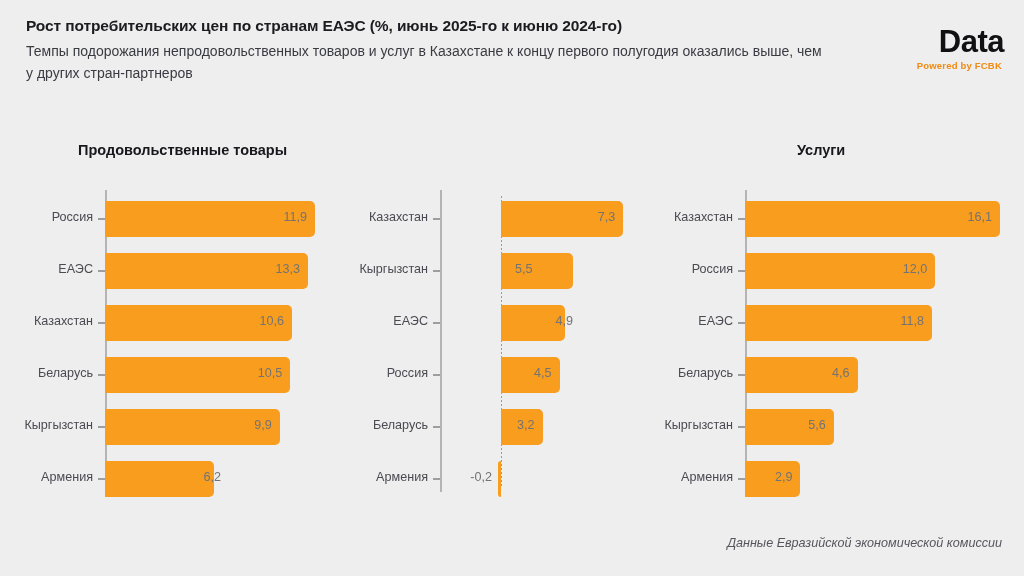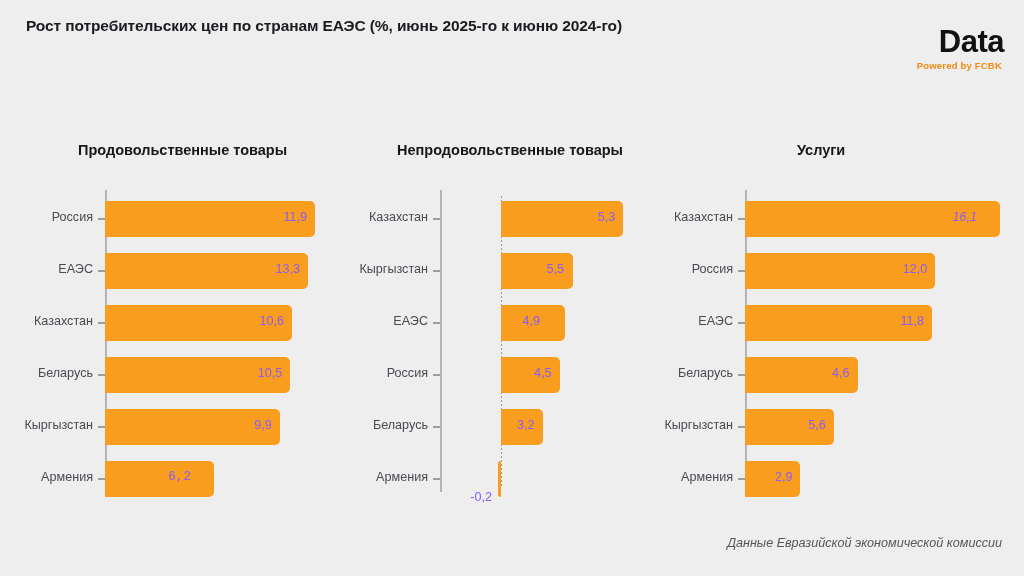--- a/index.html
+++ b/index.html
@@ -155,21 +155,21 @@
     border-radius: 0 5px 5px 0;
   }
   .bar.negative {
     border-radius: 5px 0 0 5px;
   }
   .bar-value {
     position: absolute;
     top: 9px;
     font-size: 12.6px;
     font-weight: normal;
-    color: #8b5cf6;
+    color: #737373;
     white-space: nowrap;
   }
   .bar-value.inside {
     
   }
 
   
   .footer {
     position: absolute;
     right: 22px;
@@ -180,20 +180,21 @@
     white-space: nowrap;
   }
 </style>
 </head>
 <body>
 
 <div class="page">
 
   <div class="header">
     <h1 class="title">Рост потребительских цен по странам ЕАЭС (%, июнь 2025-го к июню 2024-го)</h1>
+    <p class="subtitle">Темпы подорожания непродовольственных товаров и услуг в Казахстане к концу первого полугодия оказались выше, чем у других стран-партнеров</p>
   </div>
 
   <div class="logo">
     <div class="logo-row">
       <span class="logo-data">Data</span>
     </div>
     <div class="logo-powered">Powered by FCBK</div>
   </div>
 
   <div class="panels" id="panels">
@@ -228,76 +229,75 @@
           <div class="row" style="top: 219px;">
             <div class="tick" style="left: -7px;"></div>
             <div class="cat-label" style="left: -107px; width: 95px;">Кыргызстан</div>
             <div class="bar" style="left: 0px; width: 174.735px; background: rgb(249, 157, 31);"></div>
             <div class="bar-value inside" style="left: 130.735px; width: 36px; text-align: right;">9,9</div>
           </div>
           <div class="row" style="top: 271px;">
             <div class="tick" style="left: -7px;"></div>
             <div class="cat-label" style="left: -107px; width: 95px;">Армения</div>
             <div class="bar" style="left: 0px; width: 109.43px; background: rgb(249, 157, 31);"></div>
-            <div class="bar-value inside" style="left: 50px; width: 36px; text-align: right; font-family: Liberation Mono, monospace;">6,2</div>
+            <div class="bar-value inside" style="left: 80px; width: 36px; text-align: right;">6,2</div>
           </div>
         </div>
       </div>
       <div class="panel" style="left: 0px; width: 1024px;">
-        <div class="panel-title" style="left: 397px;">Непродовольственные товары</div>
         <div class="plot" style="left: 440px; width: 584px;">
           <div class="axis-line" style="left: 0px;"></div>
           <div class="zero-line" style="left: 61px;"></div>
           <div class="row" style="top: 11px;">
             <div class="tick" style="left: -7px;"></div>
             <div class="cat-label" style="left: -107px; width: 95px;">Казахстан</div>
             <div class="bar" style="left: 61px; width: 122.2px; background: rgb(249, 157, 31);"></div>
-            <div class="bar-value inside" style="left: 139.2px; width: 36px; text-align: right;">5,3</div>
+            <div class="bar-value inside" style="left: 139.2px; width: 36px; text-align: right;">7,3</div>
           </div>
           <div class="row" style="top: 63px;">
             <div class="tick" style="left: -7px;"></div>
             <div class="cat-label" style="left: -107px; width: 95px;">Кыргызстан</div>
             <div class="bar" style="left: 61px; width: 71.5px; background: rgb(249, 157, 31);"></div>
-            <div class="bar-value inside" style="left: 88px; width: 36px; text-align: right;">5,5</div>
+            <div class="bar-value inside" style="left: 75px; width: 36px; ">5,5</div>
           </div>
           <div class="row" style="top: 115px;">
             <div class="tick" style="left: -7px;"></div>
             <div class="cat-label" style="left: -107px; width: 95px;">ЕАЭС</div>
             <div class="bar" style="left: 61px; width: 63.7px; background: rgb(249, 157, 31);"></div>
-            <div class="bar-value inside" style="left: 64px; width: 36px; text-align: right;">4,9</div>
+            <div class="bar-value inside" style="left: 97px; width: 36px; text-align: right;">4,9</div>
           </div>
           <div class="row" style="top: 167px;">
             <div class="tick" style="left: -7px;"></div>
             <div class="cat-label" style="left: -107px; width: 95px;">Россия</div>
             <div class="bar" style="left: 61px; width: 58.5px; background: rgb(249, 157, 31);"></div>
             <div class="bar-value inside" style="left: 75.5px; width: 36px; text-align: right;">4,5</div>
           </div>
           <div class="row" style="top: 219px;">
             <div class="tick" style="left: -7px;"></div>
             <div class="cat-label" style="left: -107px; width: 95px;">Беларусь</div>
             <div class="bar" style="left: 61px; width: 41.6px; background: rgb(249, 157, 31);"></div>
             <div class="bar-value inside" style="left: 58.6px; width: 36px; text-align: right;">3,2</div>
           </div>
           <div class="row" style="top: 271px;">
             <div class="tick" style="left: -7px;"></div>
             <div class="cat-label" style="left: -107px; width: 95px;">Армения</div>
             <div class="bar negative" style="left: 58px; width: 3px; background: rgb(249, 157, 31);"></div>
-            <div class="bar-value" style="left: 12px; width: 40px; text-align: right; margin-top: 20px;">-0,2</div>
+            <div class="bar-value" style="left: 12px; width: 40px; text-align: right;">-0,2</div>
           </div>
         </div>
       </div>
       <div class="panel" style="left: 0px; width: 1024px;">
         <div class="panel-title" style="left: 797px;">Услуги</div>
         <div class="plot" style="left: 745px; width: 279px;">
           <div class="axis-line" style="left: 0px;"></div>
           <div class="row" style="top: 11px;">
             <div class="tick" style="left: -7px;"></div>
             <div class="cat-label" style="left: -107px; width: 95px;">Казахстан</div>
             <div class="bar" style="left: 0px; width: 255.185px; background: rgb(249, 157, 31);"></div>
-            <div class="bar-value inside" style="left: 196px; width: 36px; text-align: right; font-style: italic;">16,1</div>
+            <div class="bar-value inside" style="left: 211px; width: 36px; text-align: right;">16,1</div>
           </div>
           <div class="row" style="top: 63px;">
             <div class="tick" style="left: -7px;"></div>
             <div class="cat-label" style="left: -107px; width: 95px;">Россия</div>
             <div class="bar" style="left: 0px; width: 190.2px; background: rgb(249, 157, 31);"></div>
             <div class="bar-value inside" style="left: 146.2px; width: 36px; text-align: right;">12,0</div>
           </div>
           <div class="row" style="top: 115px;">
             <div class="tick" style="left: -7px;"></div>
             <div class="cat-label" style="left: -107px; width: 95px;">ЕАЭС</div>

